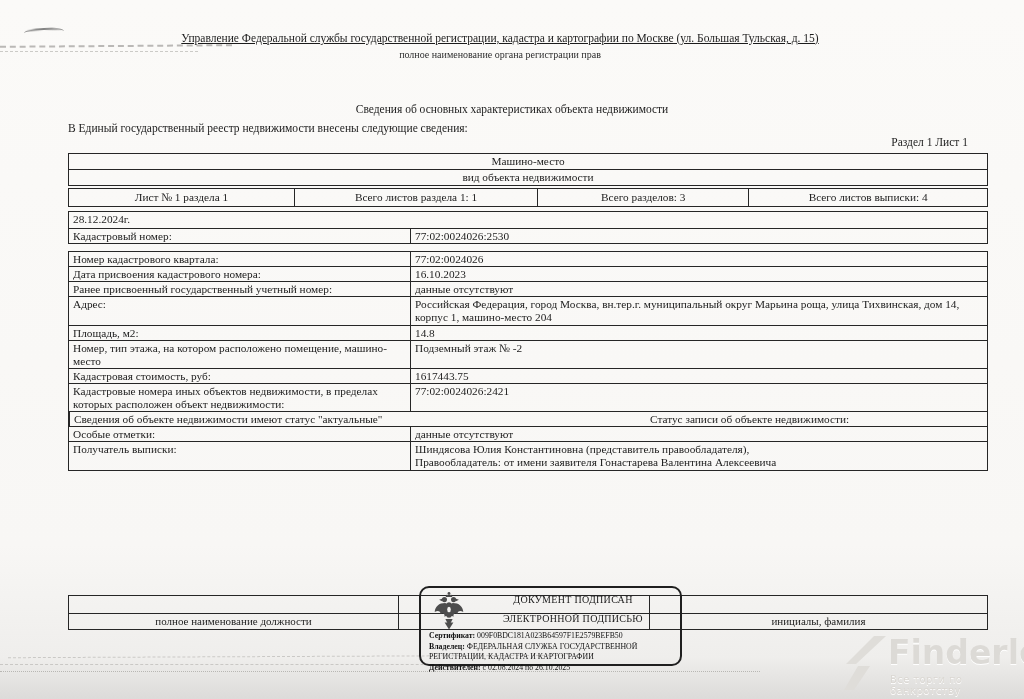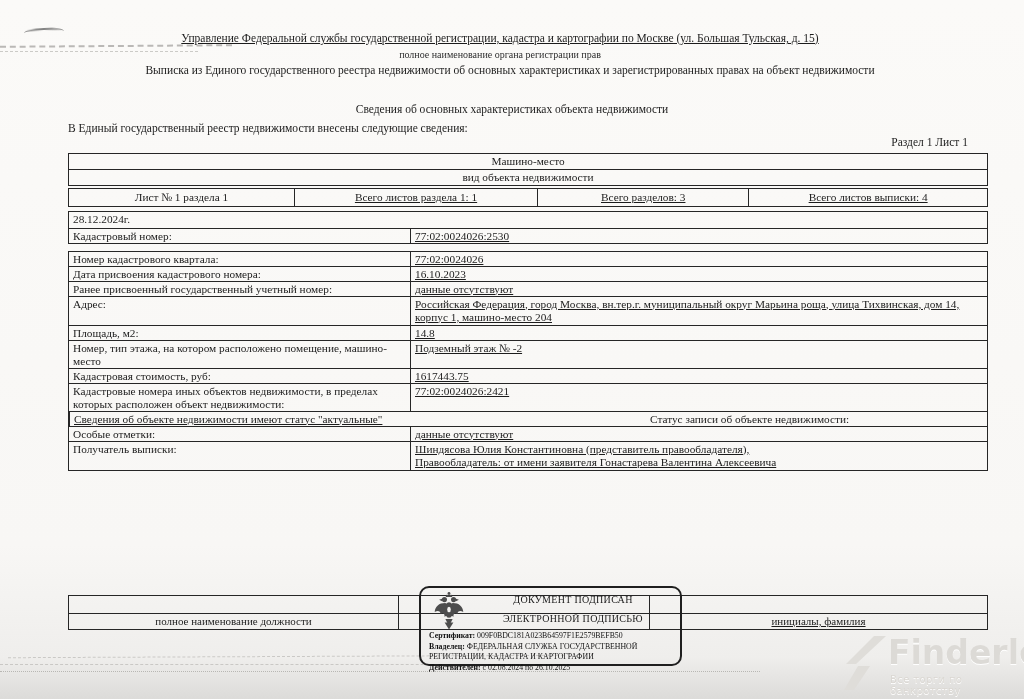--- a/index.html
+++ b/index.html
@@ -14,21 +14,21 @@
   .org-line span{text-decoration:underline;}
   .org-caption{position:absolute;top:49px;left:0;width:1000px;text-align:center;font-size:10px;color:#2e2e2e;}
   .doc-title{position:absolute;top:64px;left:70px;width:880px;text-align:center;font-size:11.5px;}
   .section-title{position:absolute;top:103px;left:0;width:1024px;text-align:center;font-size:11.5px;}
   .intro{position:absolute;top:122px;left:68px;font-size:11.5px;}
   .section-ref{position:absolute;top:136px;right:56px;font-size:11.5px;}
   
   .box{position:absolute;left:68px;width:920px;box-sizing:border-box;border:1.7px solid #262626;background:transparent;}
   .row{display:flex;box-sizing:border-box;}
   .bt{border-top:1.4px solid #262626;}
-  .bl{border-left:1.4px solid #262626;text-decoration:underline;}
+  .bl{border-left:1.4px solid #262626;}
   .cell{box-sizing:border-box;padding:0.5px 4px;font-size:11.3px;line-height:13px;}
   .center{text-align:center;}
   
   .box-kind{top:153px;}
   .box-kind .krow{height:15px;font-size:11.3px;line-height:14px;text-align:center;}
   
   .box-sheets{top:188px;height:19px;}
   .box-sheets .row{height:100%;}
   .box-sheets .cell{line-height:15px;}
   .c1{width:24.5%;} .c2{width:26.5%;} .c3{width:23%;} .c4{width:26%;}
@@ -78,21 +78,20 @@
 
   <div class="pen-mark"></div>
   <div class="strike1"></div>
   <div class="strike2"></div>
   <div class="scrib1"></div>
   <div class="scrib2"></div>
   <div class="scrib3"></div>
 
   <div class="org-line"><span>Управление Федеральной службы государственной регистрации, кадастра и картографии по Москве (ул. Большая Тульская, д. 15)</span></div>
   <div class="org-caption">полное наименование органа регистрации прав</div>
-  <div class="doc-title">Выписка из Единого государственного реестра недвижимости об основных характеристиках и зарегистрированных правах на объект недвижимости</div>
   <div class="section-title">Сведения об основных характеристиках объекта недвижимости</div>
   <div class="intro">В Единый государственный реестр недвижимости внесены следующие сведения:</div>
   <div class="section-ref">Раздел 1 Лист 1</div>
 
   <div class="box box-kind">
     <div class="krow">Машино-место</div>
     <div class="krow bt">вид объекта недвижимости</div>
   </div>
 
   <div class="box box-sheets">

